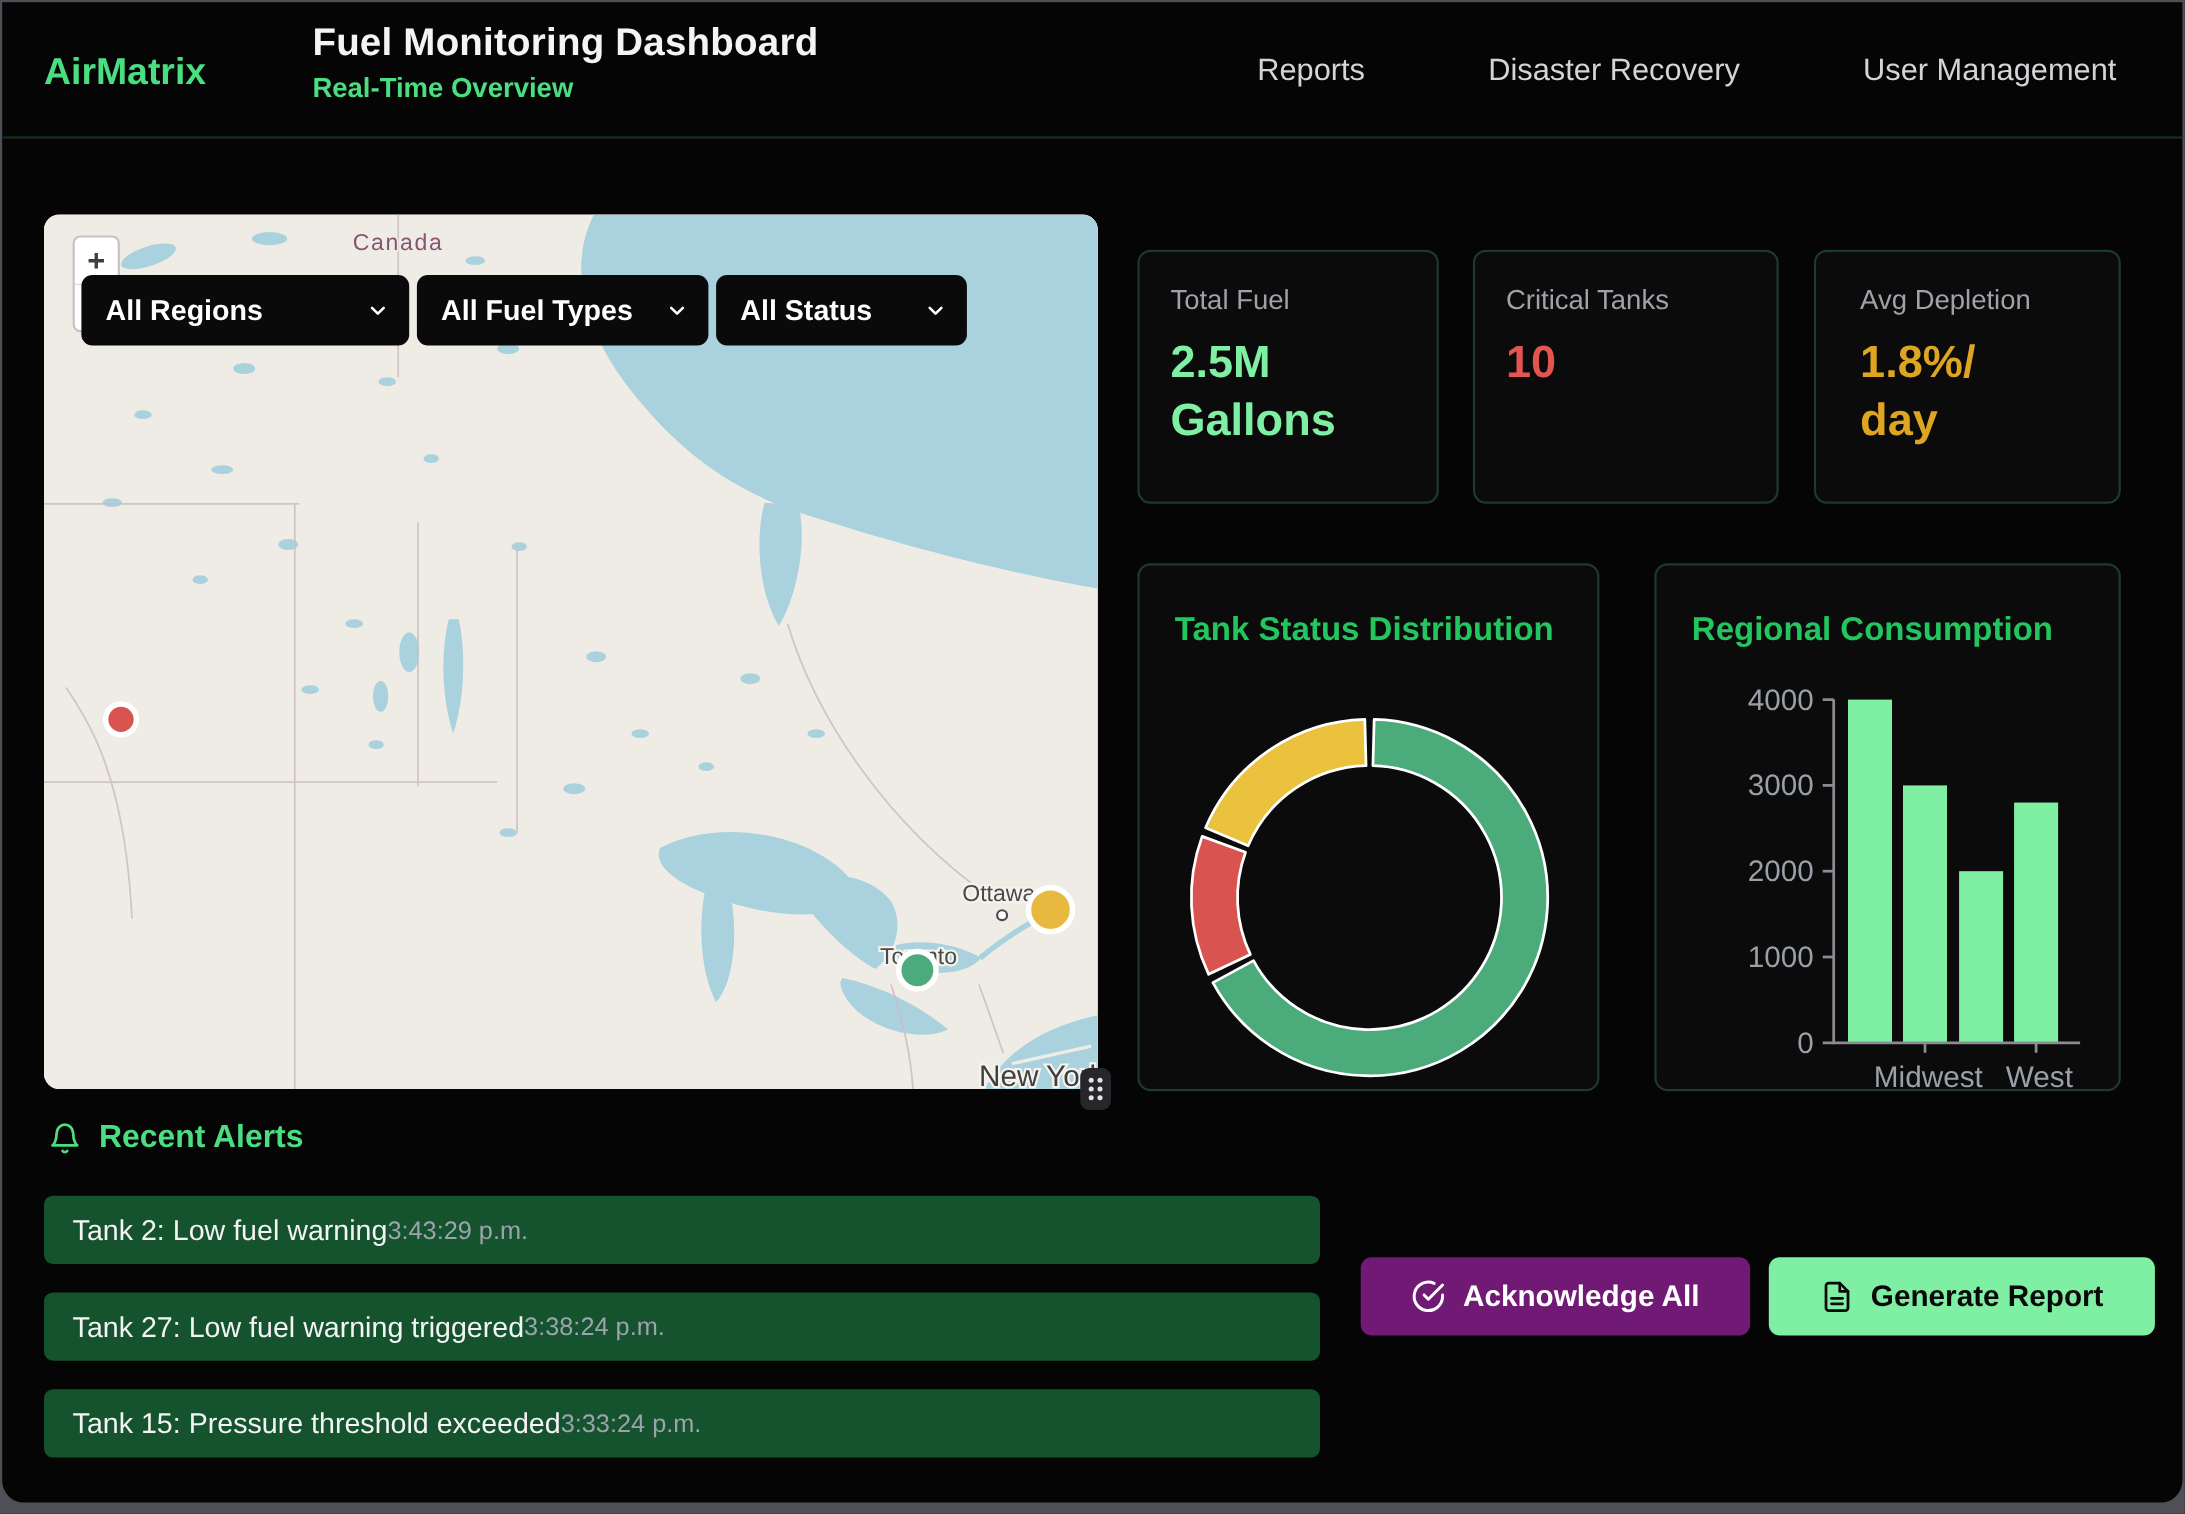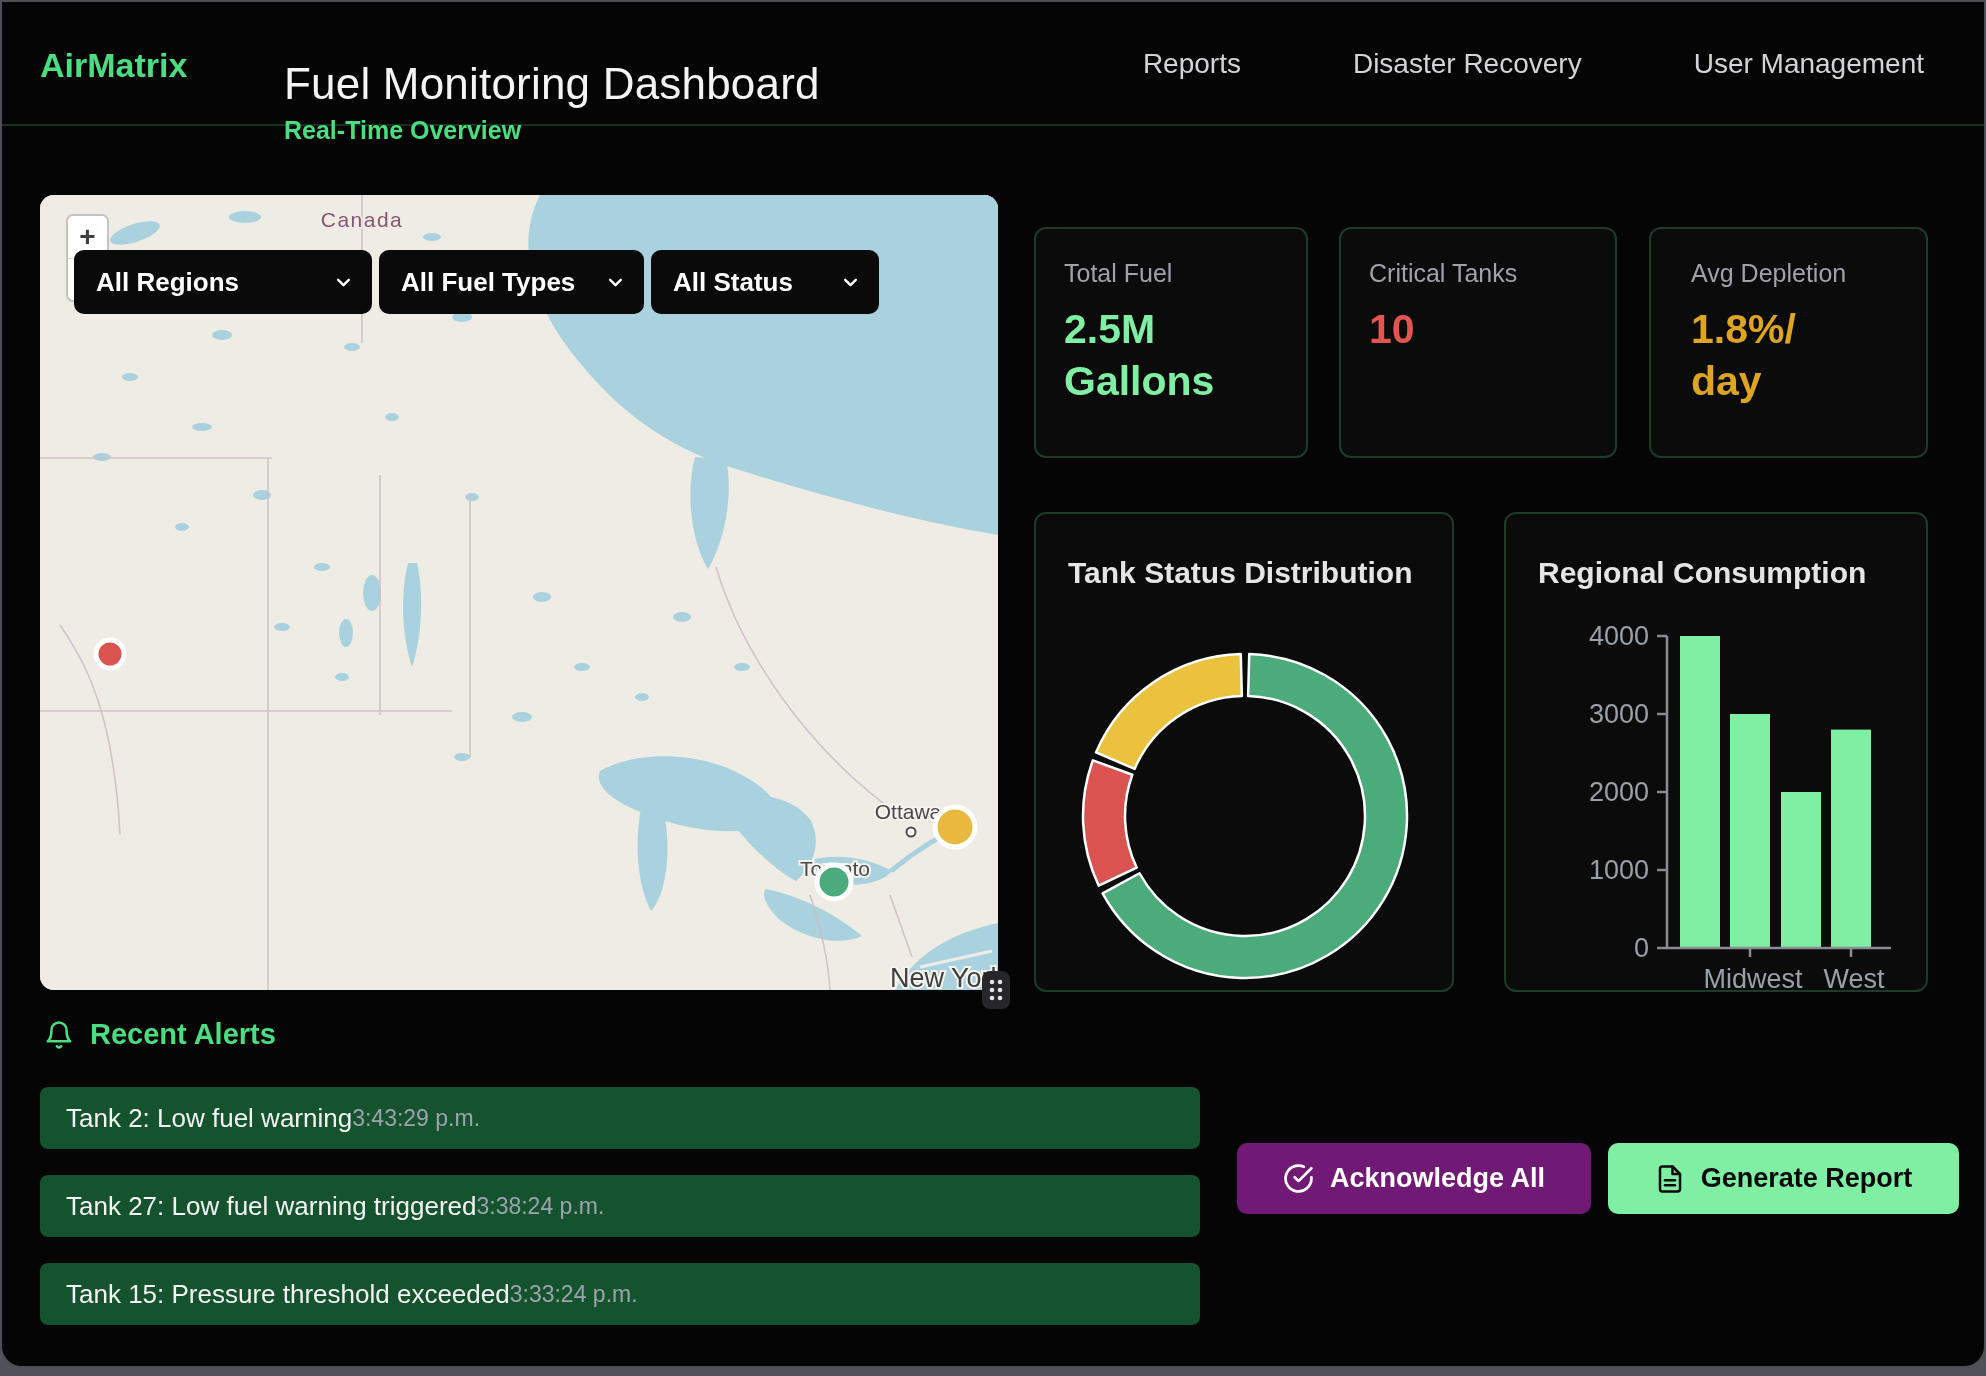--- a/index.html
+++ b/index.html
@@ -6,21 +6,21 @@
   html,body { background:#505058; }
   body { font-family:"Liberation Sans", sans-serif; width:1986px; height:1376px; position:relative; overflow:hidden; }
 
   #app { position:absolute; left:0; top:0; width:1986px; height:1368px;
          background:#050505; border:2px solid #4e4e56; border-radius:0 0 22px 22px; overflow:hidden; }
 
   
   .header { position:absolute; left:0; top:0; width:100%; height:124px; border-bottom:2px solid #16301f; }
   .logo { position:absolute; left:38px; top:44px; font-size:34px; font-weight:800; color:#4ade80; }
   .title-block { position:absolute; left:282px; top:17px; }
-  .page-title { font-size:44px; font-weight:400; color:#f4f4f5; letter-spacing:.2px;margin-top:40px; }
+  .page-title { font-size:35px; font-weight:700; color:#f4f4f5; letter-spacing:.2px; }
   .page-subtitle { margin-top:7px; font-size:25px; font-weight:600; color:#4ade80; }
   .nav { position:absolute; right:60px; top:0; height:124px; display:flex; align-items:center; gap:112px;text-align:right; }
   .nav-item { font-size:28px; font-weight:500; color:#d4d4d8; cursor:pointer; white-space:nowrap; }
 
   
   .map-panel { position:absolute; left:38px; top:193px; width:958px; height:795px; border-radius:14px;
                overflow:hidden; background:#efece5; }
   .map-svg { position:absolute; left:0; top:0; }
   .map-country-label { font-size:21px; font-weight:500; fill:#875672; letter-spacing:1.5px;
                        paint-order:stroke; stroke:#efece5; stroke-width:3px; text-anchor:middle; }
@@ -41,21 +41,21 @@
           border-radius:8px; display:flex; align-items:center; justify-content:center; cursor:grab; }
 
   
   .card { position:absolute; background:#0b0b0c; border:2px solid #1c3b2a; border-radius:12px; }
   .stat-card { top:225px; height:231px; padding:30px 28px; }
   .stat-label { font-size:25px; color:#a1a1aa; font-weight:500; }
   .stat-value { margin-top:16px; font-size:41px; font-weight:700; line-height:1.26; white-space:pre-line; }
 
   
   .chart-card { top:510px; height:480px; }
-  .card-title { position:absolute; left:32px; top:42px; font-size:30px; font-weight:700; color:#e5e5e5; }
+  .card-title { position:absolute; left:32px; top:42px; font-size:30px; font-weight:700; color:#22c55e; }
 
   
   .alerts-title { position:absolute; left:42px; top:1016px; display:flex; align-items:center; gap:16px; }
   .alerts-title span { font-size:29px; font-weight:700; color:#4ade80; }
   .alert-row { position:absolute; left:38px; width:1160px; height:62px; background:#14532d; border-radius:8px;
                display:flex; align-items:center; justify-content:flex-start; padding:0 26px; }
   .alert-msg { font-size:26px; font-weight:500; color:#f4f4f5; }
   .alert-time { font-size:23px; color:#9ca3af; }
 
   

